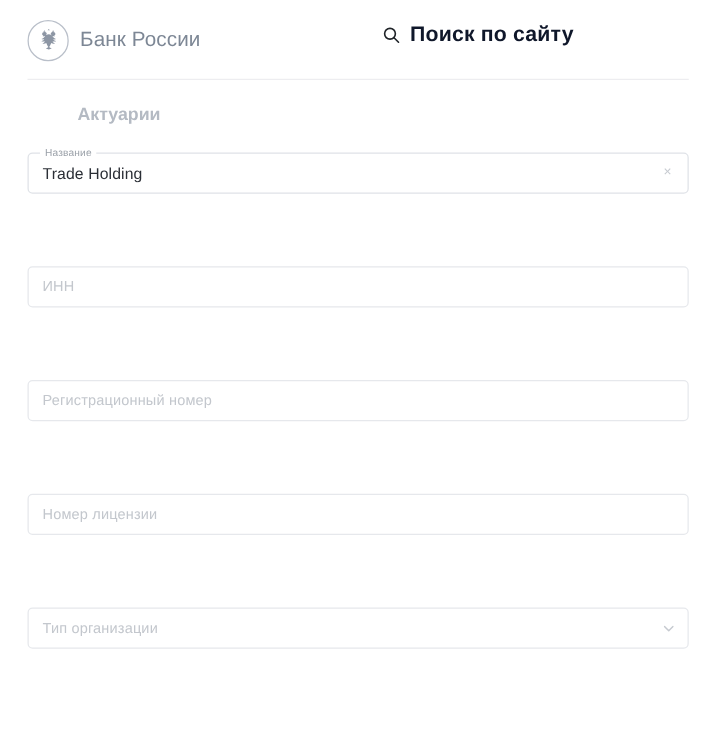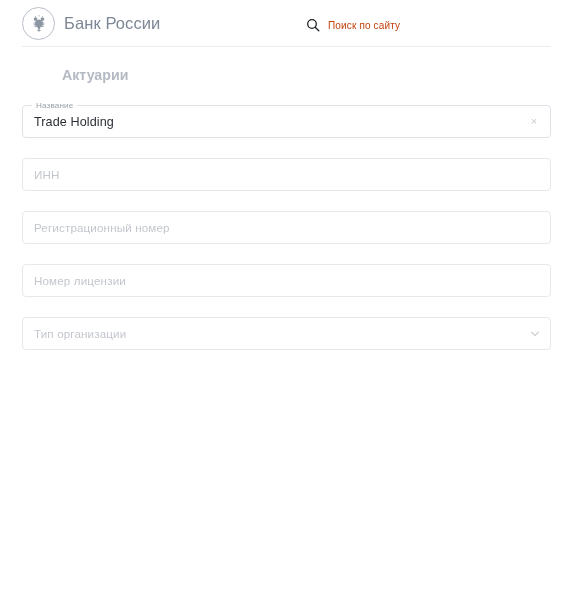--- a/index.html
+++ b/index.html
@@ -18,21 +18,21 @@
     position: relative;
     width: 573px;
     height: 600px;
     background: #ffffff;
     overflow: hidden;
   }
 
   
   .header {
     position: relative;
-    height: 47px;
+    height: 64px;
     display: flex;
     align-items: center;
     padding: 0 22px;
     background: #ffffff;
   }
   .header-divider {
     position: absolute;
     left: 22px;
     right: 22px;
     bottom: 0;
@@ -71,23 +71,23 @@
     left: 306px;
     top: 18px;
     display: flex;
     align-items: center;
     gap: 8px;
     cursor: pointer;
     user-select: none;
   }
   .search-icon svg { display: block; }
   .header-search-label {
-    font-size: 10px;
-    font-weight: 400;
-    color: #c2410c;
+    font-size: 17px;
+    font-weight: 700;
+    color: #0f172a;
     letter-spacing: .15px;
     white-space: nowrap;
   }
 
   
   .tabs {
     display: flex;
     align-items: baseline;
     gap: 22px;
     padding: 20px 22px 0 22px;
@@ -111,21 +111,21 @@
     margin-left: 40px;
   }
 
   
   .form {
     padding: 22px 22px 0 22px;
   }
 
   .field {
     position: relative;
-    margin-bottom: 20px;
+    margin-bottom: 58px;
   }
   .field:last-child { margin-bottom: 0; }
 
   .field-box {
     position: relative;
     height: 33px;
     border: 1px solid #e6e8ec;
     border-radius: 4px;
     background: #ffffff;
     display: flex;

